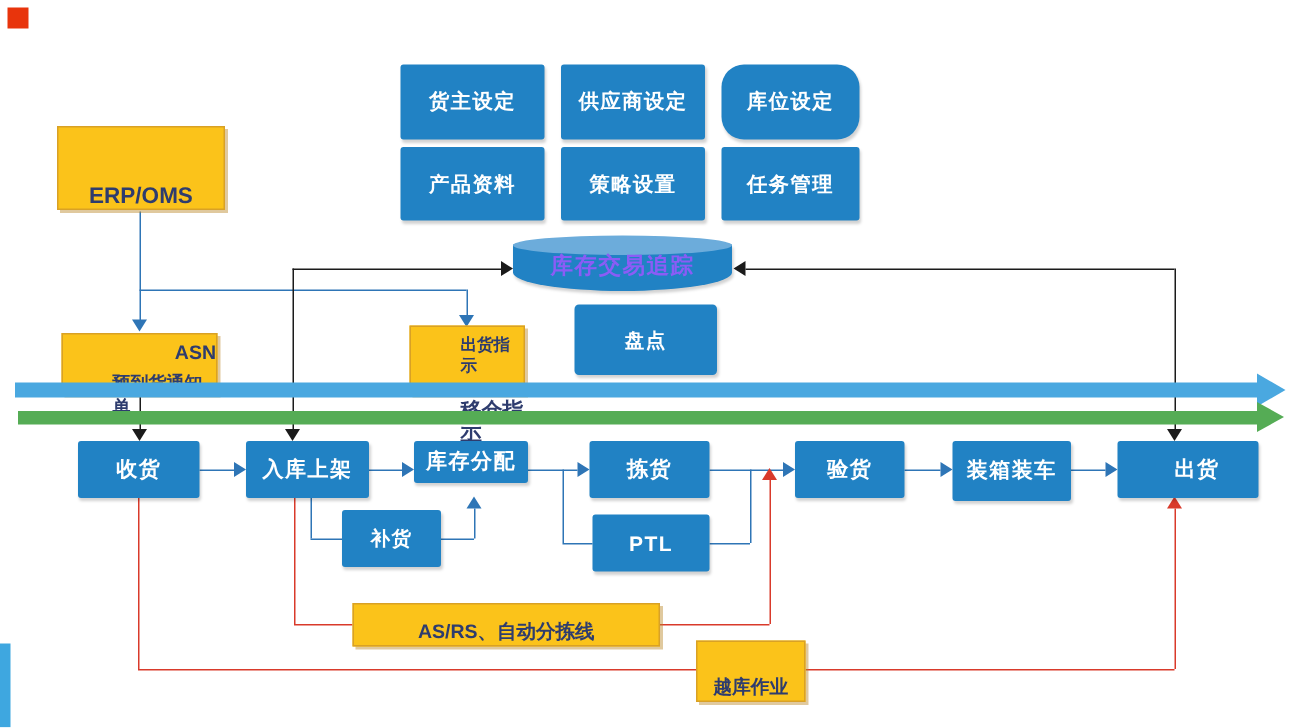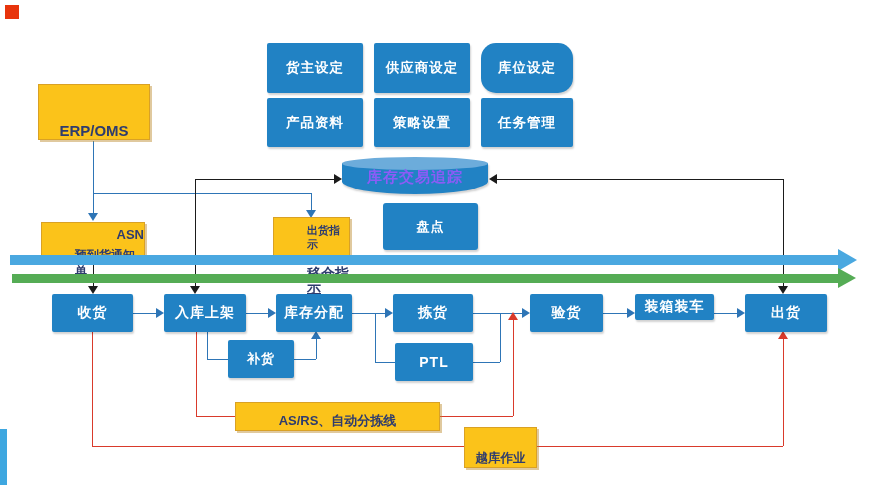--- a/index.html
+++ b/index.html
@@ -115,33 +115,33 @@
   <div class="box-blue" style="left:383px;top:203px;width:95px;height:47px;font-size:13px;border-radius:3px;">
     <span>盘点</span>
   </div>
 
   <div class="box-blue" style="left:52px;top:294px;width:81px;height:38px;font-size:14px;">
     <span>收货</span>
   </div>
   <div class="box-blue" style="left:164px;top:294px;width:82px;height:38px;font-size:14px;">
     <span>入库上架</span>
   </div>
-  <div class="box-blue" style="left:276px;top:294px;width:76px;height:38px;font-size:14px;">
+  <div class="box-blue" style="left:276px;top:294px;width:76px;height:28px;font-size:14px;">
     <span>库存分配</span>
   </div>
   <div class="box-blue" style="left:393px;top:294px;width:80px;height:38px;font-size:14px;">
     <span>拣货</span>
   </div>
   <div class="box-blue" style="left:530px;top:294px;width:73px;height:38px;font-size:14px;">
     <span>验货</span>
   </div>
-  <div class="box-blue" style="left:635px;top:294px;width:79px;height:26px;font-size:14px;">
+  <div class="box-blue" style="left:635px;top:294px;width:79px;height:40px;font-size:14px;">
     <span>装箱装车</span>
   </div>
-  <div class="box-blue" style="left:745px;top:294px;width:82px;height:38px;font-size:14px;">
+  <div class="box-blue" style="left:745px;top:294px;width:82px;height:38px;font-size:14px;padding-left:12px;">
     <span>出货</span>
   </div>
 
   <div class="box-blue" style="left:228px;top:340px;width:66px;height:38px;font-size:13px;">
     <span>补货</span>
   </div>
   <div class="box-blue" style="left:395px;top:343px;width:78px;height:38px;font-size:14px;">
     <span>PTL</span>
   </div>
 

